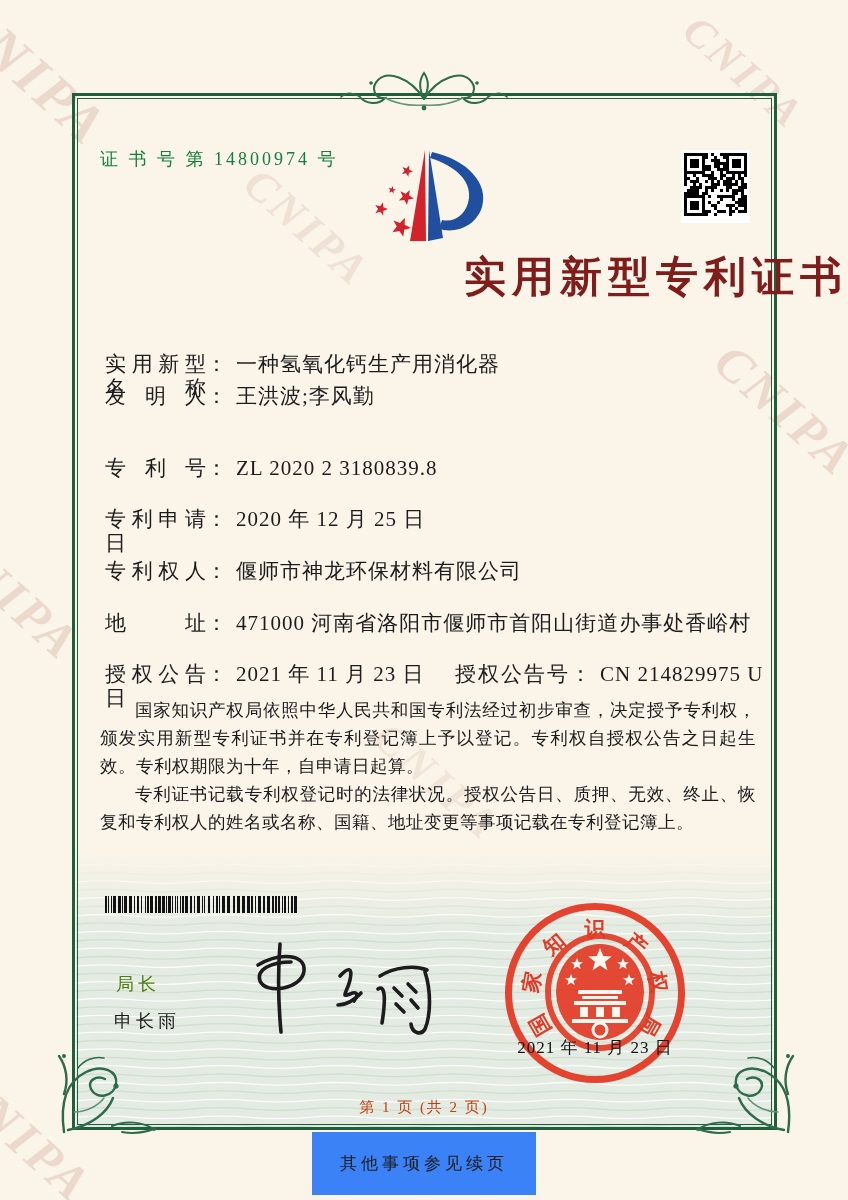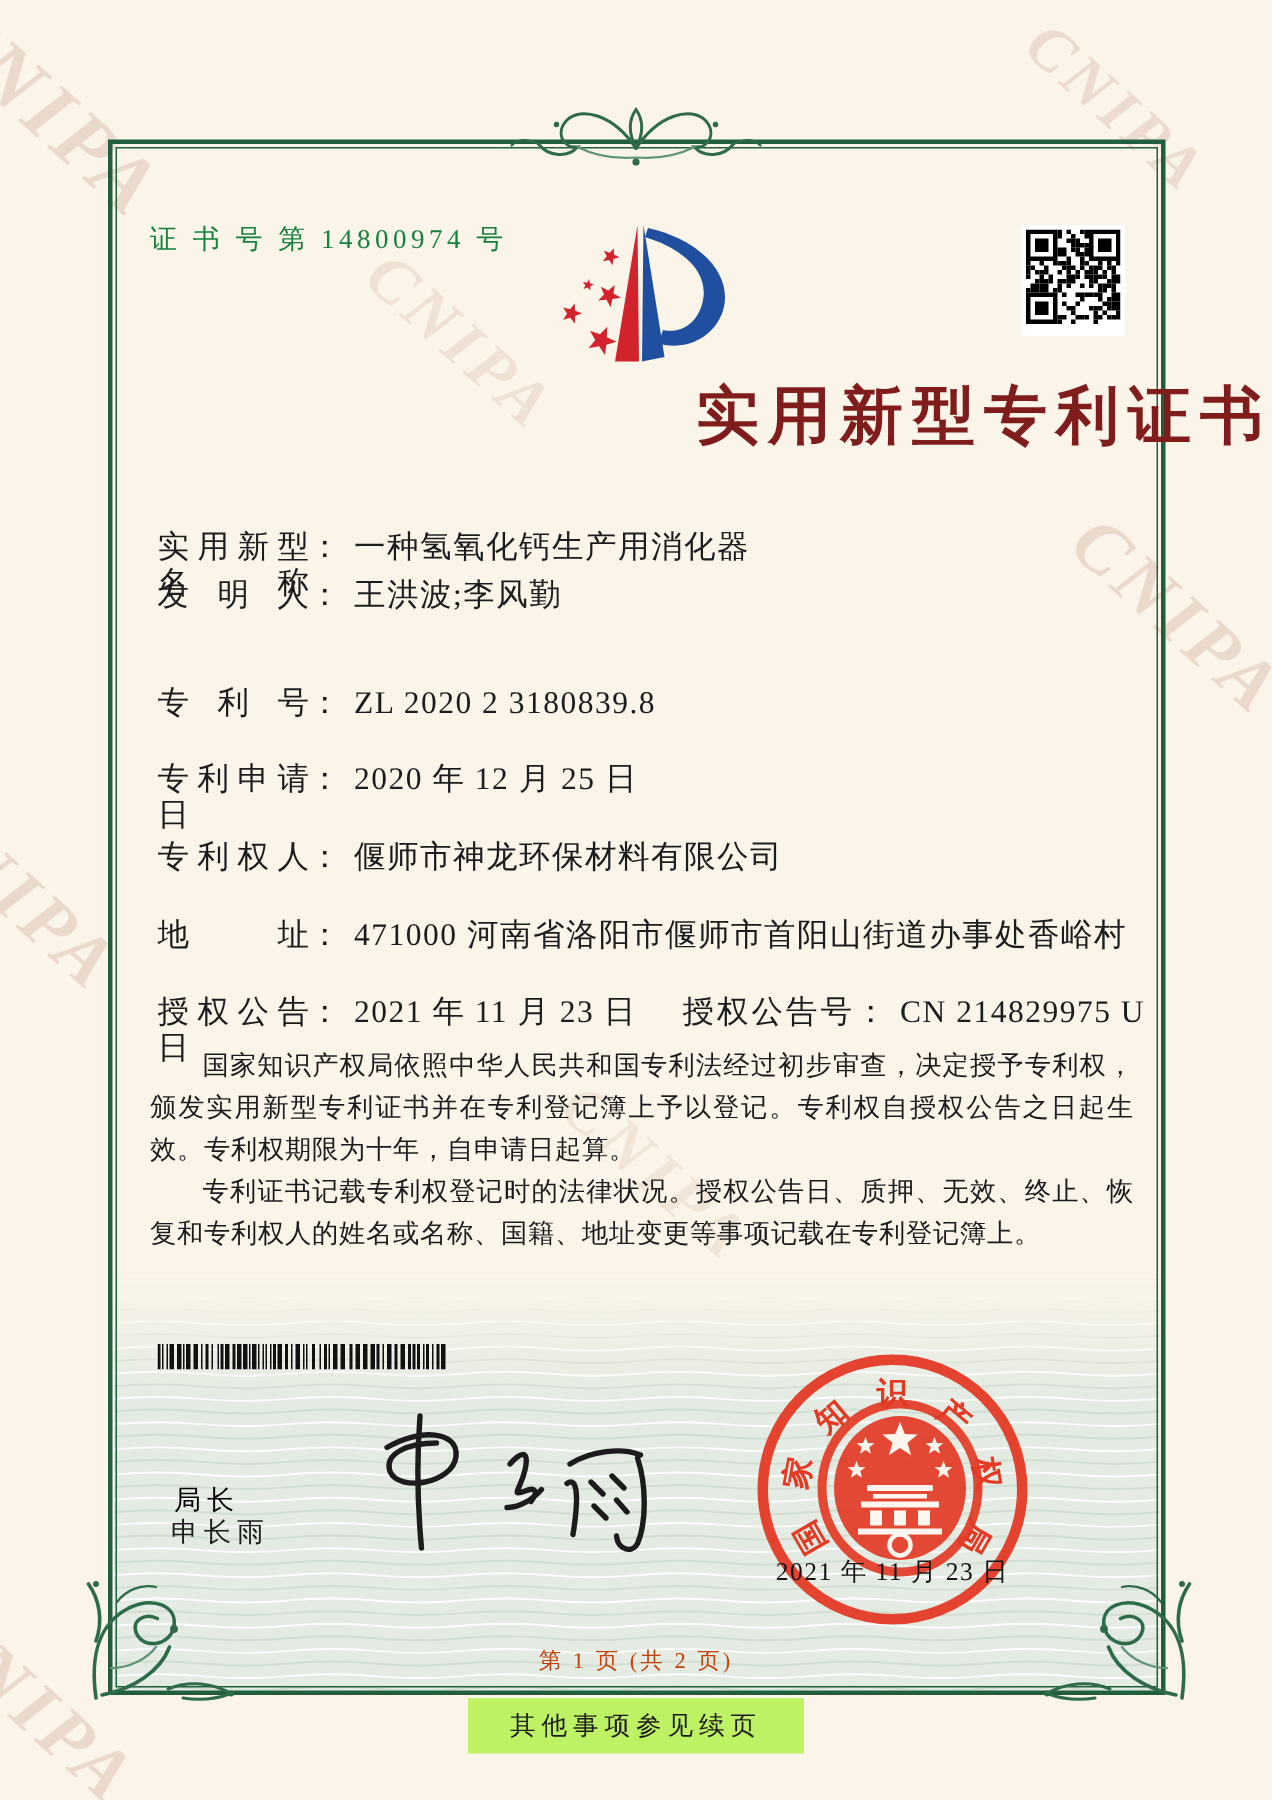--- a/index.html
+++ b/index.html
@@ -50,34 +50,34 @@
   .r1{top:352px}.r2{top:384px}.r3{top:456px}.r4{top:507px}.r5{top:559px}.r6{top:611px}.r7{top:662px}
   .pair2 { position:absolute; left:350px; top:0; }
   .pair2 .flabel2 { letter-spacing:2px; }
 
   
   .body-text { position:absolute; left:100px; top:696px; width:656px; z-index:5; }
   .body-text p { font-size:17.5px; line-height:28px; text-indent:2em; text-align:justify; color:#1b1b1b; letter-spacing:.5px; }
 
   
   .barcode { position:absolute; left:105px; top:896px; z-index:5; }
-  .officer-title { position:absolute; left:116px; top:972px; font-size:18px; letter-spacing:4px; color:#000000; z-index:5;margin-top:16px; }
+  .officer-title { position:absolute; left:116px; top:972px; font-size:18px; letter-spacing:4px; color:#4d7c0f; z-index:5; }
   .officer-name  { position:absolute; left:114px; top:1009px; font-size:18px; letter-spacing:4px; color:#1b1b1b; z-index:5; }
   .signature { position:absolute; left:228px; top:938px; z-index:6; }
 
   .seal { position:absolute; left:505px; top:903px; width:180px; height:180px; border:7px solid rgba(227,52,32,.92);
           border-radius:50%; z-index:6; }
   .seal-char { position:absolute; font-size:21px; font-weight:bold; color:#e23a24; z-index:2; font-family:"Liberation Serif",serif; }
   .emblem { position:absolute; left:32px; top:22px; }
   .seal-date { position:absolute; left:495px; top:1036px; width:200px; text-align:center; font-size:17px;
                color:#141414; letter-spacing:1px; z-index:7; }
 
   .page-info { position:absolute; left:0; top:1098px; width:848px; text-align:center; font-size:15px; color:#c2410c; z-index:5; letter-spacing:2px; }
-  .continuation { position:absolute; left:50%; transform:translateX(-50%); top:1132px; background:#bef264;
-                  padding:7px 28px; font-size:17px; letter-spacing:4px; color:#1b1b1b; z-index:5; }
+  .continuation { position:absolute; left:50%; transform:translateX(-50%); top:1132px; background:#3b82f6;
+                  padding:20px 28px; font-size:17px; letter-spacing:4px; color:#1b1b1b; z-index:5; }
 </style>
 </head>
 <body>
 
 <div class="page">
 
   <div class="wm wm1">CNIPA</div>
   <div class="wm wm2">CNIPA</div>
   <div class="wm wm3">CNIPA</div>
   <div class="wm wm4">CNIPA</div>

